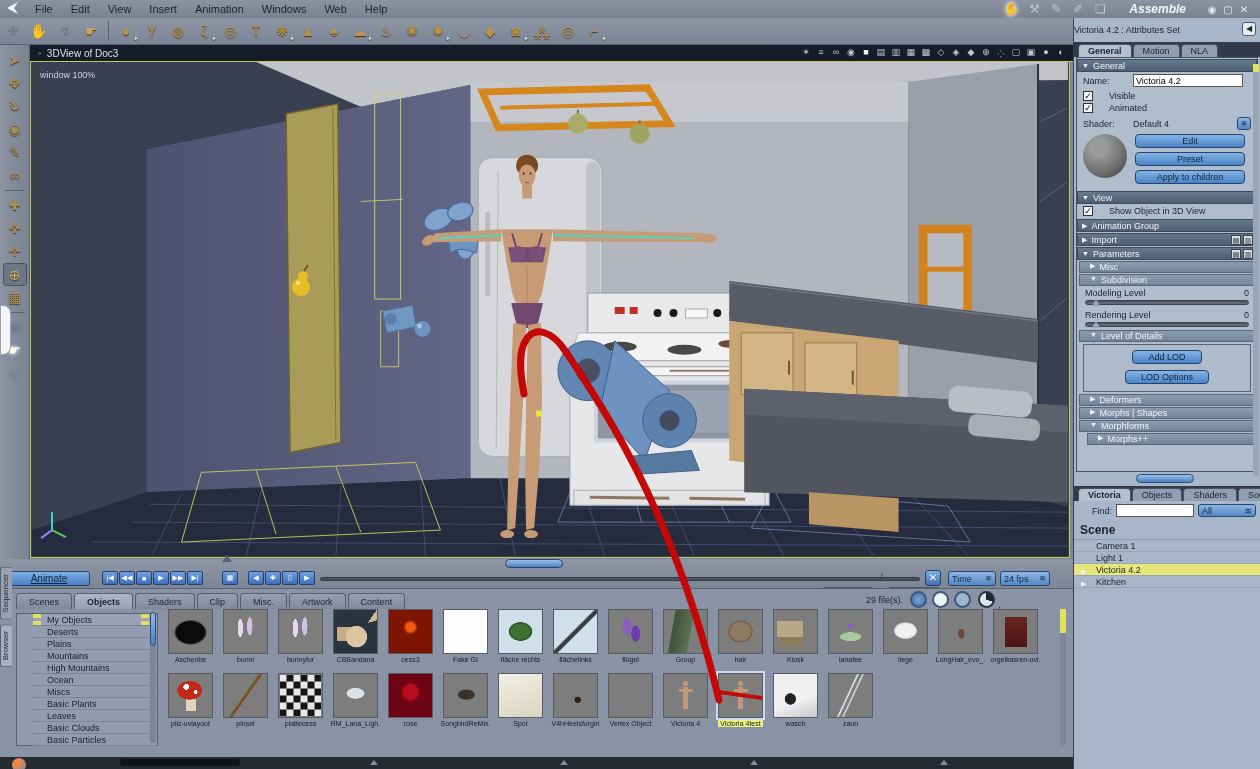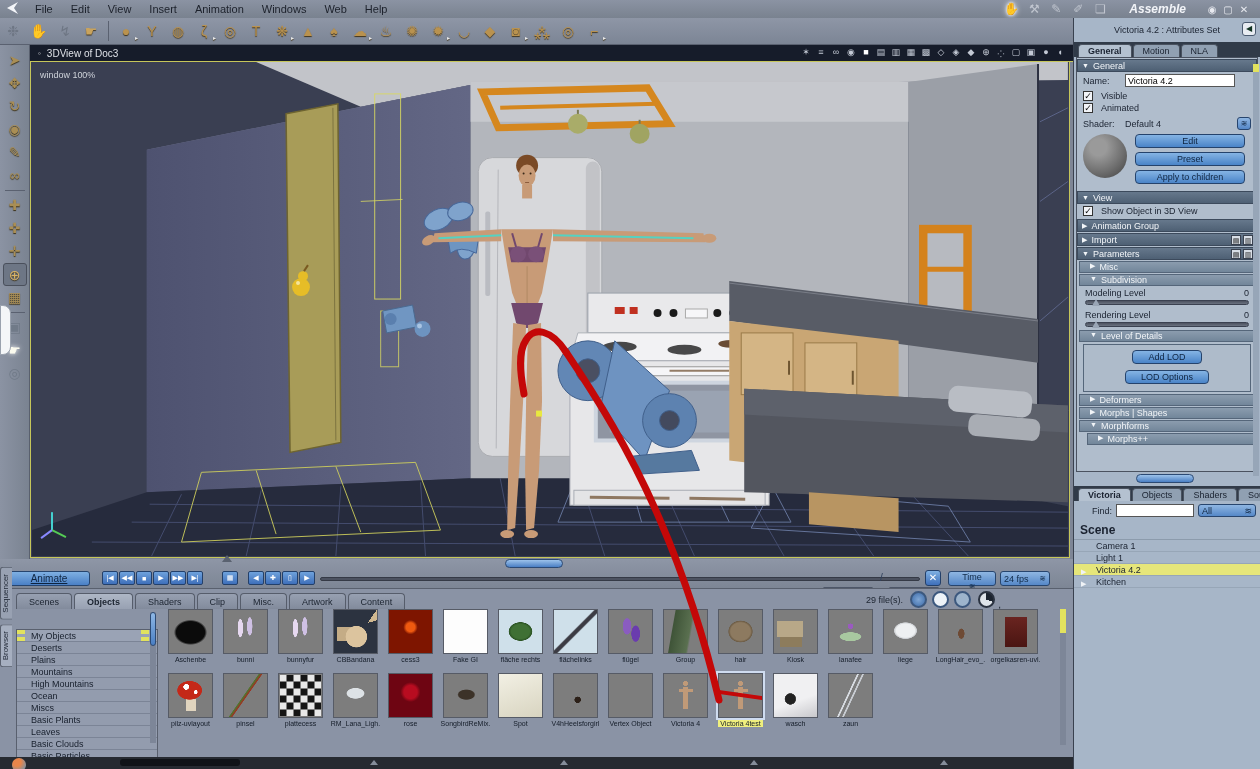--- a/index.html
+++ b/index.html
@@ -101,22 +101,22 @@
   #fcount { position:absolute; right:170px; top:6px; font-size:9px; color:#1c2430; }
   .sortc { position:absolute; top:2px; width:17px; height:17px; border-radius:50%;
     border:2px solid #3c587e; }
   #sc1 { right:146px; background:radial-gradient(#7fa6d4,#3c6aa8); }
   #sc2 { right:124px; background:#eef3f8; }
   #sc3 { right:102px; background:#9db4cc; }
   #clock-ic { position:absolute; right:78px; top:2px; width:17px; height:17px; border-radius:50%;
     background:conic-gradient(#1c2430 0 110deg,#dfe4ea 110deg 360deg); border:2px solid #2a3240; }
   #comma { position:absolute; right:72px; top:10px; font-size:10px; color:#1c2430; }
 
-  #catlist { position:absolute; left:16px; top:40px; width:142px; height:133px;
-    background:#939cae; border:1px solid #59606e; font-size:9px; color:#171f2c; }
+  #catlist { position:absolute; left:16px; top:24px; width:142px; height:133px;
+    background:#939cae; border:1px solid #59606e; font-size:9px; color:#171f2c;padding-left:16px; }
   .cat { height:12px; line-height:12px; padding-left:14px; border-bottom:1px solid #7b8496; position:relative; }
   .cat.sel { background:#9aa3b5; }
   .cat.sel:before, .cat.sel:after { content:""; position:absolute; left:0; width:8px; height:4px; background:#e2e25e; }
   .cat.sel:before { top:0; } .cat.sel:after { bottom:0; }
   .cat.sel .rc1,.cat.sel .rc2 { position:absolute; right:8px; width:8px; height:4px; background:#e2e25e; }
   .rc1 { top:0; } .rc2 { bottom:0; }
   #cat-sb { position:absolute; left:150px; top:23px; width:6px; height:131px; background:#7d8698; }
   #cat-sb .th { width:6px; height:34px; background:linear-gradient(#8fb8e6,#4a7fc4); border:1px solid #2c4a74; border-radius:3px; }
 
   #thumbgrid { position:absolute; left:163px; top:20px; width:890px; height:140px;
@@ -189,38 +189,38 @@
   #bottom-strip { position:absolute; left:0; top:757px; width:1073px; height:12px; background:#262a31; }
   #bs-ball { position:absolute; left:12px; top:1px; width:14px; height:14px; border-radius:50%;
     background:radial-gradient(circle at 35% 30%, #e8854a 30%, #8a9098 70%, #3c4046); }
   #bs-thumb { position:absolute; left:120px; top:2px; width:120px; height:7px; background:#101318; border-radius:3px; }
   .bs-tick { position:absolute; top:3px; width:0; height:0; border-left:4px solid transparent;
     border-right:4px solid transparent; border-bottom:5px solid #858d9a; }
 
   
   #right-panel { position:absolute; left:1073px; top:18px; width:187px; height:751px;
     background:#a7b6c8; border-left:1px solid #39414f; font-size:9px; color:#1a2230; }
-  #rp-header { height:24px; display:flex; align-items:center; justify-content:center; position:relative; }
+  #rp-header { height:24px; display:flex; align-items:center; position:relative; }
   #rp-pop { position:absolute; right:4px; top:4px; width:14px; height:14px; background:#e8ecf2;
     border:1px solid #4a5a70; border-radius:3px; font-size:8px; text-align:center; line-height:12px; color:#132; }
   .tabstrip { display:flex; padding-left:4px; background:#313b49; height:15px; align-items:flex-end; }
   .ptab { font-size:9px; padding:1px 9px; background:#8success99; border:1px solid #49525f; border-bottom:none;
     border-radius:4px 4px 0 0; background:#90a0b2; color:#1a2230; margin-right:1px; }
   .ptab.on { background:#b4c1d0; font-weight:bold; }
   #rp-body { background:#b0bdcc; border:1px solid #4a5260; margin:0 2px; height:415px; position:relative; overflow:hidden; }
   .sec-h { height:13px; background:linear-gradient(#66788c,#4e6074); color:#f2f5f8;
     display:flex; align-items:center; gap:4px; padding-left:4px; margin-top:1px; border:1px solid #3c4a5c; }
   .sub-h { height:12px; background:linear-gradient(#8b9cae,#72869a); color:#f2f5f8;
     display:flex; align-items:flex-start; gap:4px; padding-left:10px; margin:1px 2px 0 2px; border:1px solid #55667a; }
   .sub2-h { margin-left:10px; }
   .tri { font-size:7px; }
   .io-icons { margin-left:auto; display:flex; gap:2px; padding-right:3px; }
   .io { width:10px; height:10px; background:#d8dee6; border:1px solid #39414f; font-size:7px;
     line-height:9px; text-align:center; color:#222; }
-  .row { display:flex; align-items:center; gap:8px; padding:2px 6px; }
+  .row { display:flex; align-items:center; gap:16px; padding:2px 6px; }
   .lbl { width:34px; }
   .txt { height:13px; border:1px solid #555; background:#fff; font-size:9px; width:110px;
     font-family:"Liberation Sans",sans-serif; padding:0 2px; }
   .cb { width:10px; height:10px; background:#f2f4f8; border:1px solid #333; font-size:9px;
     line-height:9px; text-align:center; color:#111; }
   .dd-btn { width:14px; height:13px; background:linear-gradient(#8fb6e2,#5588c8); border:1px solid #27456e;
     border-radius:3px; font-size:8px; color:#0e2440; line-height:11px; text-align:center; padding:0; }
   #shader-block { display:flex; padding:2px 6px 6px 6px; gap:8px; }
   #shader-sphere { width:44px; height:44px; border-radius:50%;
     background:radial-gradient(circle at 35% 30%, #9a9a9a 20%, #6e6e6e 60%, #3e3e3e); }
@@ -558,21 +558,21 @@
         <button class="tbtn">✚</button>
         <button class="tbtn">▯</button>
         <button class="tbtn">▶</button>
       </span>
     <div id="tl-track"></div>
     <div id="tl-thumb"></div>
     <div class="timebox" style="left:822px;width:52px;">00:00:00</div>
     <span id="time-sep">/</span>
     <div class="timebox" style="left:888px;width:52px;">00:07:00</div>
     <div id="x-btn">✕</div>
-    <div class="dd" style="left:948px;width:48px;flex-direction:column;">
+    <div class="dd" style="left:948px;width:48px;">
       <span>Time</span>
       <span class="ar">≋</span>
     </div>
     <div class="dd" style="left:1000px;width:50px;">
       <span>24 fps</span>
       <span class="ar">≋</span>
     </div>
   </div>
 
   <div id="browser">

